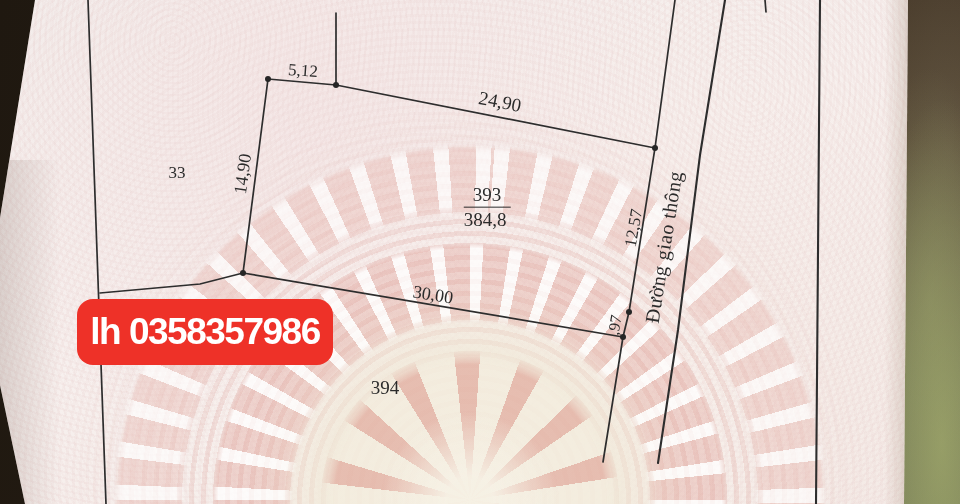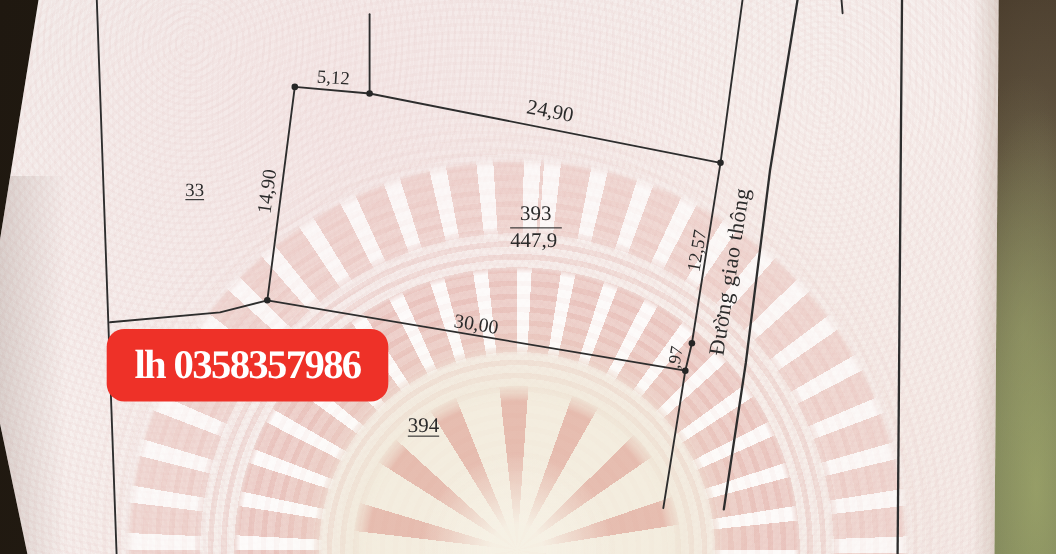--- a/index.html
+++ b/index.html
@@ -88,36 +88,36 @@
     stroke: #2d2d2d; stroke-width: 1.7; fill: none; stroke-linecap: round;
   }
   svg.lines .thick { stroke-width: 2.1; }
   svg.lines circle { fill: #262626; stroke: none; }
 
   .lbl {
     position: absolute; color: #2b2b2b; white-space: nowrap;
     transform: translate(-50%, -50%) rotate(var(--r, 0deg));
     font-family: "Liberation Serif", serif;
   }
-  .lbl.u { text-decoration: underline; text-underline-offset: 3px; }
+  .lbl.u { text-underline-offset: 3px; }
 
   .frac {
     position: absolute; left: 487px; top: 207px;
     transform: translate(-50%, -50%);
     text-align: left; color: #2b2b2b; font-size: 19px; line-height: 1.15;
   }
   .frac .num { display: inline-block; padding: 0 9px 1px; border-bottom: 1.6px solid #2b2b2b; }
   .frac .den { display: block; padding-top: 1px; }
 
   .badge {
     position: absolute; left: 77px; top: 299px; width: 256px; height: 66px;
     background: #ee3128; border-radius: 16px;
     display: flex; align-items: center; justify-content: center;
-    color: #ffffff; font-family: Liberation Serif, serif;
-    font-weight: bold; font-size: 37px; letter-spacing: -1.5px; margin-left: 20px;
+    color: #ffffff; font-family: Liberation Sans, sans-serif;
+    font-weight: bold; font-size: 37px; letter-spacing: -1.5px;
   }
 </style>
 </head>
 <body>
 
 <div class="stage">
 
   <div class="bg-right"></div>
 
   <div class="paper">
@@ -160,21 +160,21 @@
   <div class="lbl" style="left:243px; top:174px; font-size:18px; --r:-82deg;">14,90</div>
 
   <div class="lbl" style="left:634px; top:228px; font-size:17px; --r:-80deg;">12,57</div>
 
   <div class="lbl" style="left:615px; top:325px; font-size:16px; --r:-80deg;">,97</div>
 
   <div class="lbl" style="left:433px; top:295px; font-size:18px; --r:9deg;">30,00</div>
 
   <div class="frac">
     <span class="num">393</span>
-    <span class="den">447,9</span>
+    <span class="den">384,8</span>
   </div>
 
   <div class="lbl u" style="left:385px; top:388px; font-size:19px;text-align:right;">394</div>
 
   <div class="lbl" style="left:664px; top:247px; font-size:20px; letter-spacing:0.5px; --r:-81deg;">Đường giao thông</div>
 
   <div class="badge">
     <span>lh 0358357986</span>
   </div>
 

